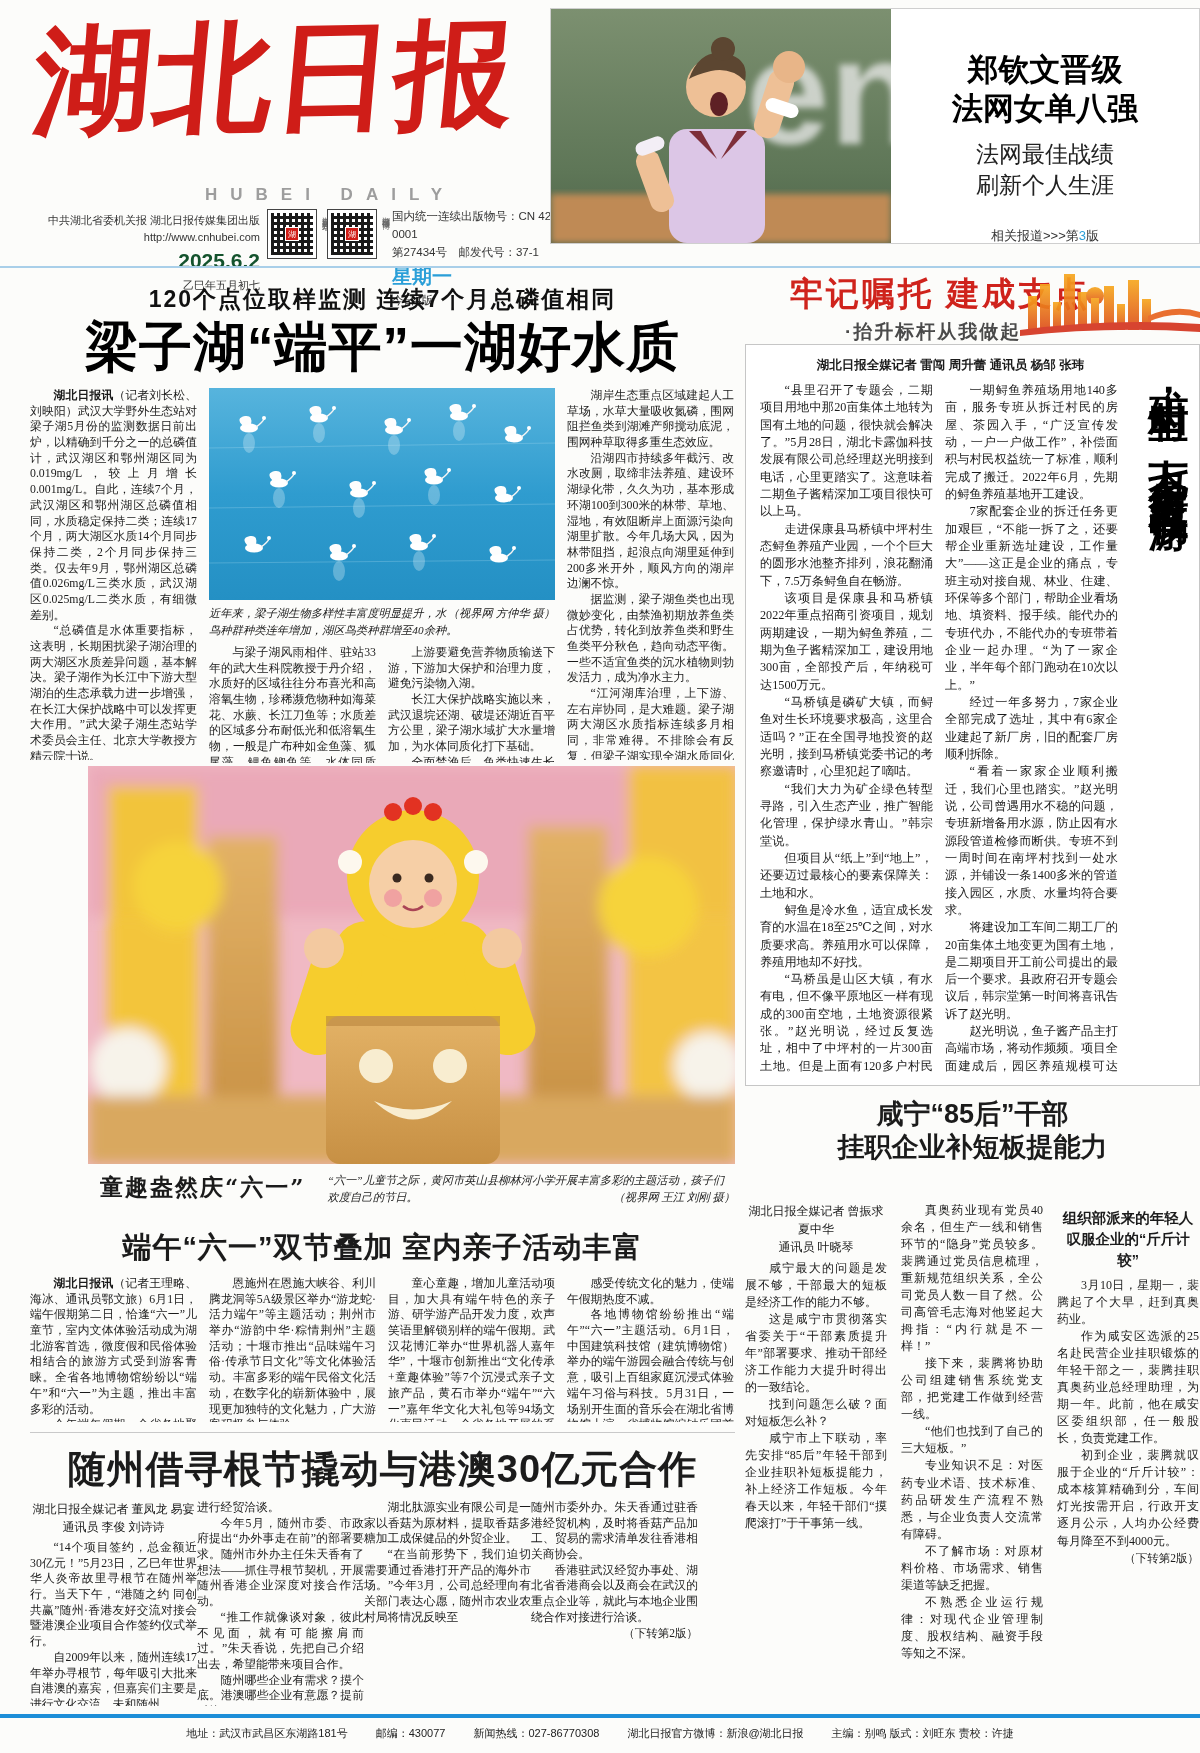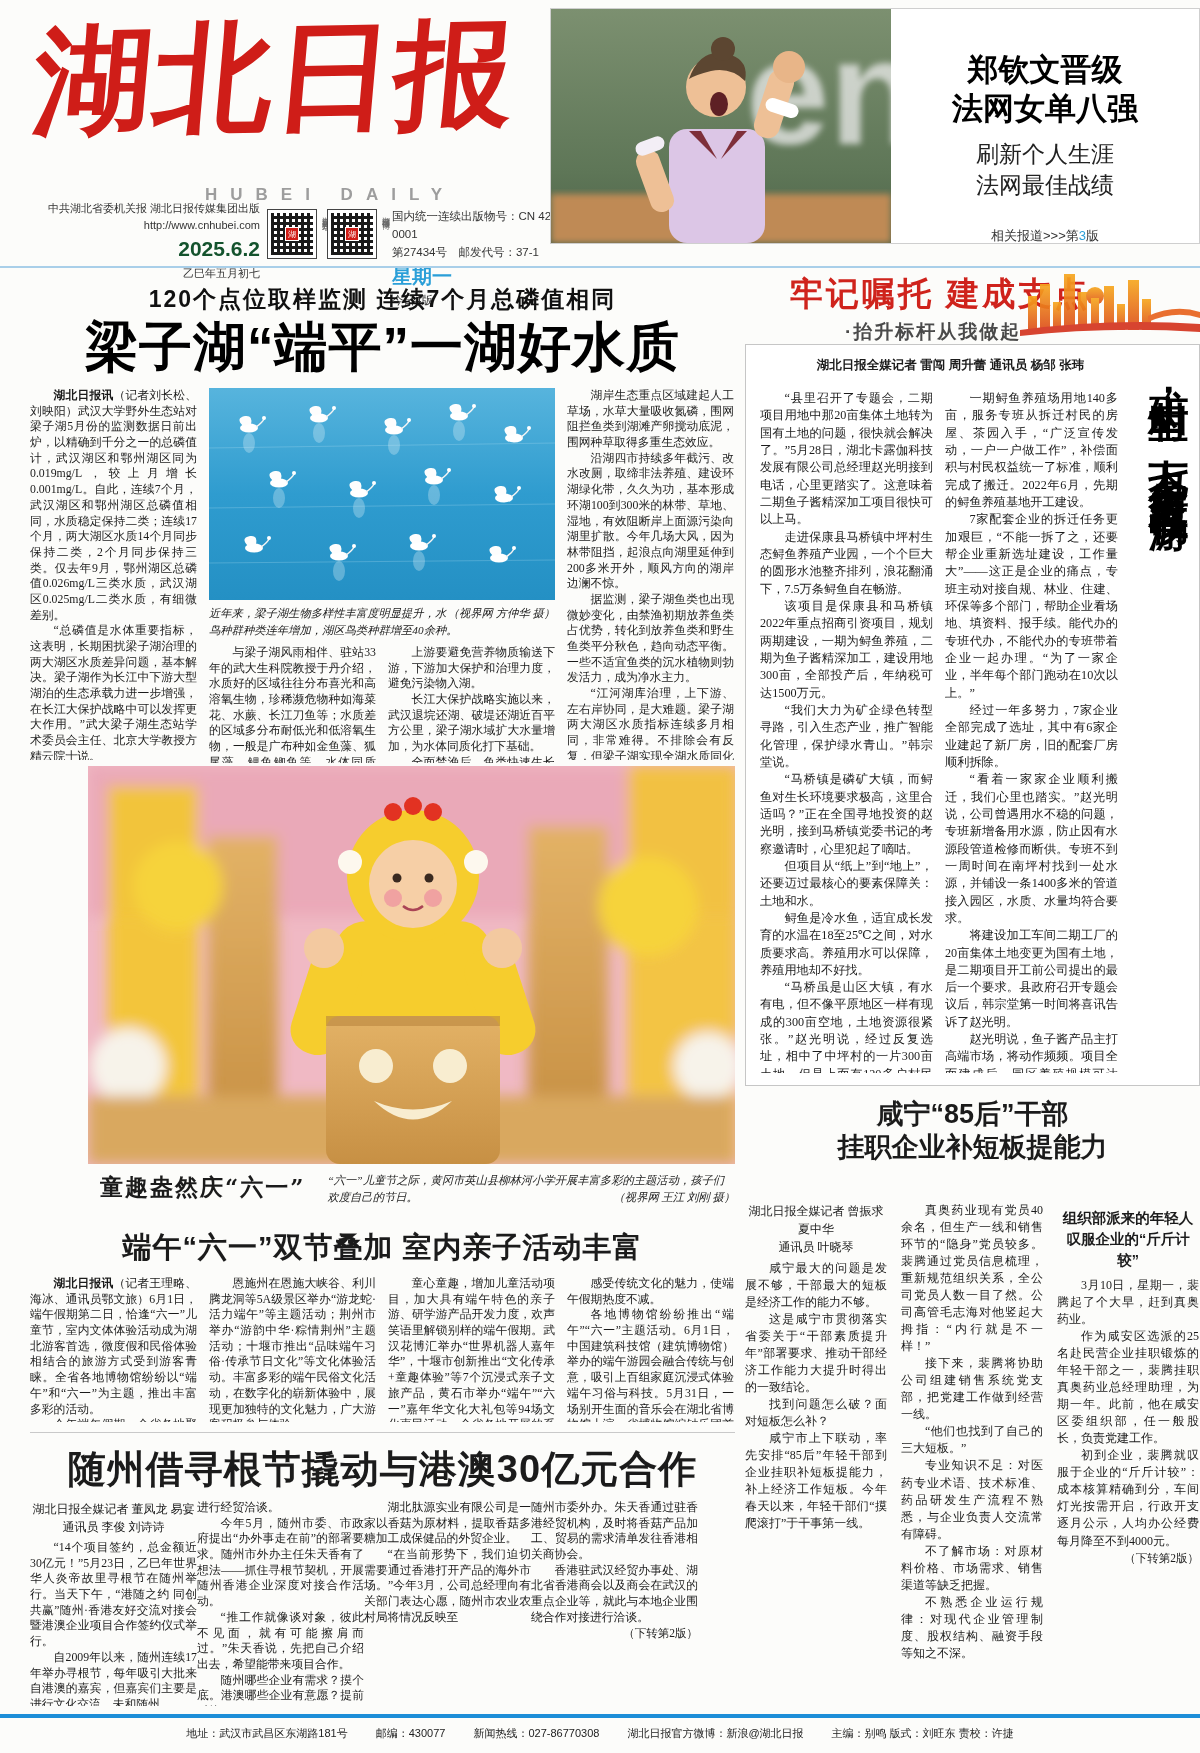--- a/index.html
+++ b/index.html
@@ -36,21 +36,21 @@
   .bt{font-size:11.8px;line-height:1.33;text-align:justify;overflow:hidden;}
   .bt p{margin:0;text-indent:2em;}
   .lead-cols{display:flex;gap:12px;}
   .caption{font-size:11.3px;font-style:italic;line-height:1.5;color:#222;}
   .credit{float:right;font-style:italic;}
   
   .banner-t{font-family:"Liberation Sans",sans-serif;font-size:33px;font-weight:900;color:#cf231c;letter-spacing:3px;}
   .banner-s{font-family:"Liberation Sans",sans-serif;font-size:19px;font-weight:bold;color:#4a4a4a;letter-spacing:2px;}
   
   .minebox{border:1px solid #c6c6c6;background:#fff;display:flex;padding:12px 10px 12px 14px;box-sizing:border-box;}
-  .mine-byline{font-family:"Liberation Sans",sans-serif;font-size:12.5px;font-weight:bold;text-align:center;margin-bottom:16px;}
+  .mine-byline{font-family:"Liberation Sans",sans-serif;font-size:12.5px;font-weight:bold;text-align:center;margin-bottom:8px;}
   .vhead{writing-mode:vertical-rl;font-family:"Liberation Sans",sans-serif;font-weight:900;font-size:40px;
          letter-spacing:6px;line-height:1;color:#000;margin-left:8px;}
   
   .headline2{font-family:"Liberation Sans",sans-serif;font-size:29px;font-weight:900;text-align:center;letter-spacing:1px;}
   .headline3{font-family:"Liberation Sans",sans-serif;font-size:38px;font-weight:900;text-align:center;letter-spacing:1px;}
   .headline4{font-family:"Liberation Sans",sans-serif;font-size:27px;font-weight:900;text-align:center;line-height:1.22;}
   .byline-sm{font-size:12px;text-align:center;line-height:1.5;margin-bottom:4px;}
   .subhead{font-family:"Liberation Sans",sans-serif;font-size:14.5px;font-weight:bold;text-align:center;line-height:1.45;margin:6px 0;}
   .turn{text-align:right;font-size:11.5px;}
   .kids-cap-title{font-family:"DejaVu Serif",serif;font-weight:900;font-size:23px;letter-spacing:2px;}
@@ -62,21 +62,21 @@
 </head>
 <body>
 
 <div class="page">
 
   <div class="abs" style="left:35px;top:18px;">
     <div class="logo">湖北日报</div>
   </div>
   <div class="abs logo-en" style="left:205px;top:185px;">HUBEI DAILY</div>
 
-  <div class="abs mh-small" style="left:30px;top:200px;width:230px;">
+  <div class="abs mh-small" style="left:30px;top:212px;width:230px;">
     <div>中共湖北省委机关报  湖北日报传媒集团出版</div>
     <div>http://www.cnhubei.com</div>
     <div class="mh-date">2025.6.2</div>
     <div>乙巳年五月初七</div>
   </div>
 
   <div class="abs" style="left:268px;top:210px;display:flex;gap:3px;">
     <div class="qr">
         <div class="qr-c">
           <span>湖</span>
@@ -129,22 +129,22 @@
           <rect x="214" y="92" width="34" height="14" rx="7" fill="#fff" transform="rotate(18 231 99)"></rect>
           <rect x="92" y="140" width="24" height="64" rx="11" fill="#eec096" transform="rotate(-20 104 172)"></rect>
           <rect x="84" y="130" width="30" height="14" rx="7" fill="#f3eef6" transform="rotate(-20 99 137)"></rect>
         </g>
       </svg>
     </div>
     <div class="topnews">
       <div class="t">郑钦文晋级</div>
       <div class="t">法网女单八强</div>
       <div class="s">
+        <div>法网最佳战绩</div>
         <div>刷新个人生涯</div>
-        <div>法网最佳战绩</div>
       </div>
       <div class="r"><span>相关报道&gt;&gt;&gt;第</span><b>3</b><span>版</span></div>
     </div>
   </div>
 
   <div class="abs rule-blue" style="left:0;top:266px;width:1200px;"></div>
 
   <div class="abs kicker" style="left:30px;top:284px;width:705px;">120个点位取样监测  连续7个月总磷值相同</div>
   <div class="abs headline1" style="left:30px;top:312px;width:705px;">梁子湖“端平”一湖好水质</div>
 
@@ -257,22 +257,22 @@
   </div>
 
   <div class="abs minebox" style="left:745px;top:344px;width:455px;height:742px;">
     <div style="flex:1;display:flex;flex-direction:column;">
       <div class="mine-byline">湖北日报全媒记者 雷闯 周升蕾 通讯员 杨邹 张玮</div>
       <div style="display:flex;gap:12px;flex:1;overflow:hidden;">
         <div class="bt" style="width:173px;font-size:12.2px;line-height:1.42;">
           <p>“县里召开了专题会，二期项目用地中那20亩集体土地转为国有土地的问题，很快就会解决了。”5月28日，湖北卡露伽科技发展有限公司总经理赵光明接到电话，心里更踏实了。这意味着二期鱼子酱精深加工项目很快可以上马。</p>
           <p>走进保康县马桥镇中坪村生态鲟鱼养殖产业园，一个个巨大的圆形水池整齐排列，浪花翻涌下，7.5万条鲟鱼自在畅游。</p>
           <p>该项目是保康县和马桥镇2022年重点招商引资项目，规划两期建设，一期为鲟鱼养殖，二期为鱼子酱精深加工，建设用地300亩，全部投产后，年纳税可达1500万元。</p>
+          <p>“马桥镇是磷矿大镇，而鲟鱼对生长环境要求极高，这里合适吗？”正在全国寻地投资的赵光明，接到马桥镇党委书记的考察邀请时，心里犯起了嘀咕。</p>
           <p>“我们大力为矿企绿色转型寻路，引入生态产业，推广智能化管理，保护绿水青山。”韩宗堂说。</p>
-          <p>“马桥镇是磷矿大镇，而鲟鱼对生长环境要求极高，这里合适吗？”正在全国寻地投资的赵光明，接到马桥镇党委书记的考察邀请时，心里犯起了嘀咕。</p>
           <p>但项目从“纸上”到“地上”，还要迈过最核心的要素保障关：土地和水。</p>
           <p>鲟鱼是冷水鱼，适宜成长发育的水温在18至25℃之间，对水质要求高。养殖用水可以保障，养殖用地却不好找。</p>
           <p>“马桥虽是山区大镇，有水有电，但不像平原地区一样有现成的300亩空地，土地资源很紧张。”赵光明说，经过反复选址，相中了中坪村的一片300亩土地。但是上面有120多户村民的房屋和茶园，拆迁、平整难度不小。</p>
 
         </div>
         <div class="bt" style="width:173px;font-size:12.2px;line-height:1.42;">
           <p>一期鲟鱼养殖场用地140多亩，服务专班从拆迁村民的房屋、茶园入手，“广泛宣传发动，一户一户做工作”，补偿面积与村民权益统一了标准，顺利完成了搬迁。2022年6月，先期的鲟鱼养殖基地开工建设。</p>
           <p>7家配套企业的拆迁任务更加艰巨，“不能一拆了之，还要帮企业重新选址建设，工作量大”——这正是企业的痛点，专班主动对接自规、林业、住建、环保等多个部门，帮助企业看场地、填资料、报手续。能代办的专班代办，不能代办的专班带着企业一起办理。“为了一家企业，半年每个部门跑动在10次以上。”</p>
           <p>经过一年多努力，7家企业全部完成了选址，其中有6家企业建起了新厂房，旧的配套厂房顺利拆除。</p>
           <p>“看着一家家企业顺利搬迁，我们心里也踏实。”赵光明说，公司曾遇用水不稳的问题，专班新增备用水源，防止因有水源段管道检修而断供。专班不到一周时间在南坪村找到一处水源，并铺设一条1400多米的管道接入园区，水质、水量均符合要求。</p>

